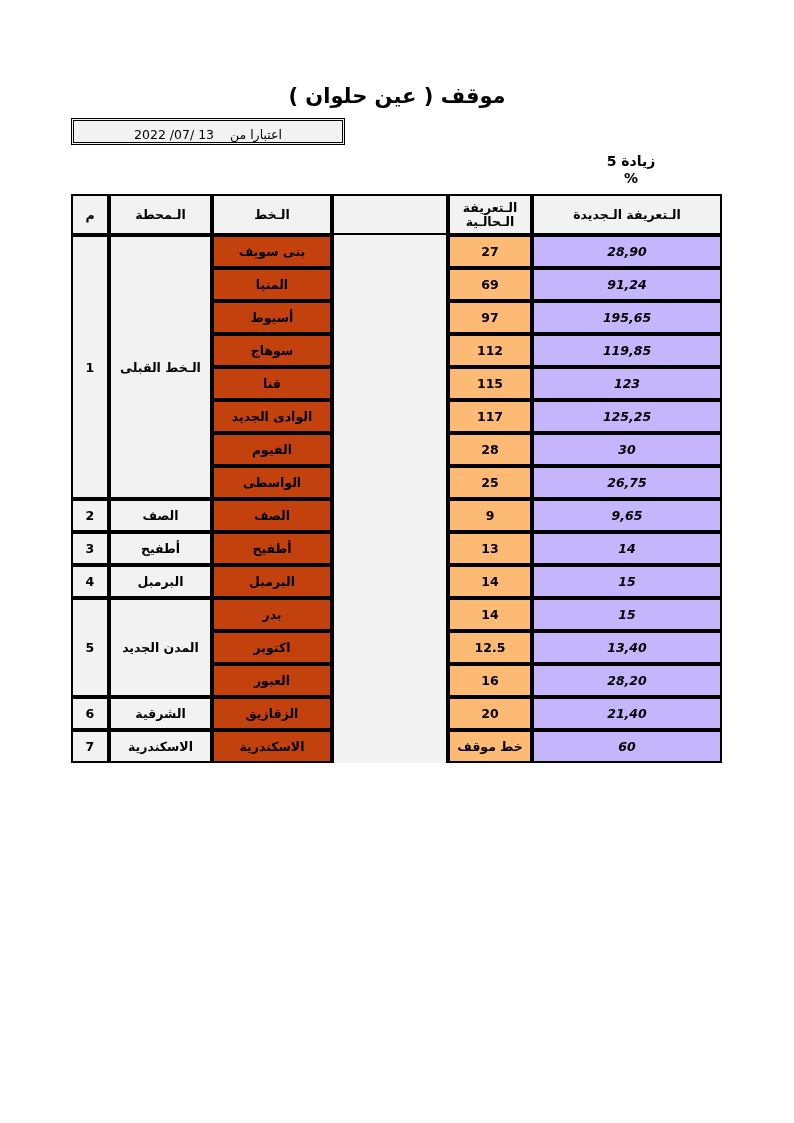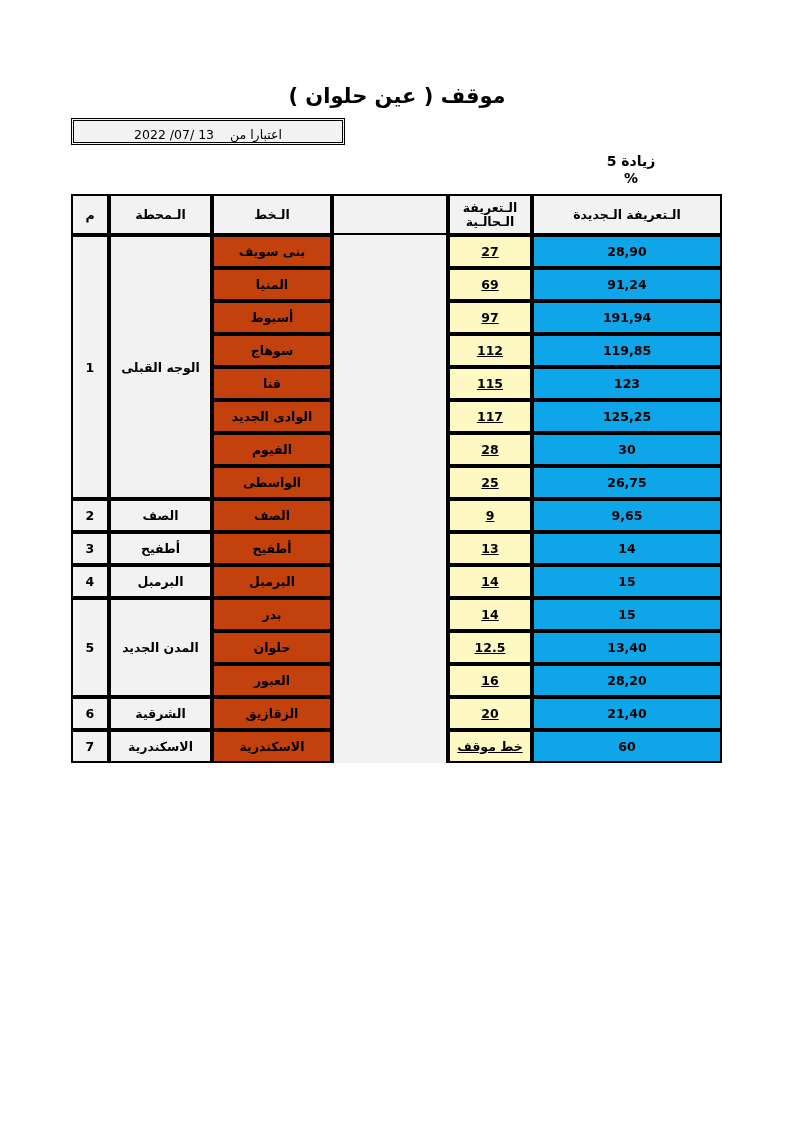--- a/index.html
+++ b/index.html
@@ -105,22 +105,22 @@
   .col-num      { width:  38px; }
 
   td.blank-cell { background: #f2f2f2 !important; border-top: none; border-bottom: none; }
 
   td.station-cell,
   td.num-cell {
     background: #f2f2f2 !important;
     letter-spacing: 0.3px;
   }
   td.line-cell { background: #c2410c; }
-  td.val-cell  { background: #0ea5e9; }
-  td.cur-cell  { background: #fef9c3; text-decoration: underline; }
+  td.val-cell  { background: #c4b5fd; font-style: italic; }
+  td.cur-cell  { background: #fdba74; }
 </style>
 </head>
 <body>
 
 <div class="doc-title">موقف ( عين حلوان )</div>
 
 <div class="date-box">
   <span class="date-text">اعتبارا من    13 /07/ 2022</span>
 </div>
 
@@ -150,30 +150,30 @@
       <th>الـمحطة</th>
       <th>م</th>
     </tr>
   </thead>
   <tbody id="table-body">
       <tr>
         <td class="val-cell">28,90</td>
         <td class="cur-cell">27</td>
         <td class="blank-cell" rowspan="16"></td>
         <td class="line-cell">بنى سويف</td>
-        <td class="station-cell" rowspan="8">الوجه القبلى</td>
+        <td class="station-cell" rowspan="8">الـخط القبلى</td>
         <td class="num-cell" rowspan="8">1</td>
       </tr>
       <tr>
         <td class="val-cell">91,24</td>
         <td class="cur-cell">69</td>
         <td class="line-cell">المنيا</td>
       </tr>
       <tr>
-        <td class="val-cell">191,94</td>
+        <td class="val-cell">195,65</td>
         <td class="cur-cell">97</td>
         <td class="line-cell">أسيوط</td>
       </tr>
       <tr>
         <td class="val-cell">119,85</td>
         <td class="cur-cell">112</td>
         <td class="line-cell">سوهاج</td>
       </tr>
       <tr>
         <td class="val-cell">123</td>
@@ -219,21 +219,21 @@
       <tr>
         <td class="val-cell">15</td>
         <td class="cur-cell">14</td>
         <td class="line-cell">بدر</td>
         <td class="station-cell" rowspan="3">المدن الجديد</td>
         <td class="num-cell" rowspan="3">5</td>
       </tr>
       <tr>
         <td class="val-cell">13,40</td>
         <td class="cur-cell">12.5</td>
-        <td class="line-cell">حلوان</td>
+        <td class="line-cell">اكتوبر</td>
       </tr>
       <tr>
         <td class="val-cell">28,20</td>
         <td class="cur-cell">16</td>
         <td class="line-cell">العبور</td>
       </tr>
       <tr>
         <td class="val-cell">21,40</td>
         <td class="cur-cell">20</td>
         <td class="line-cell">الزقازيق</td>

